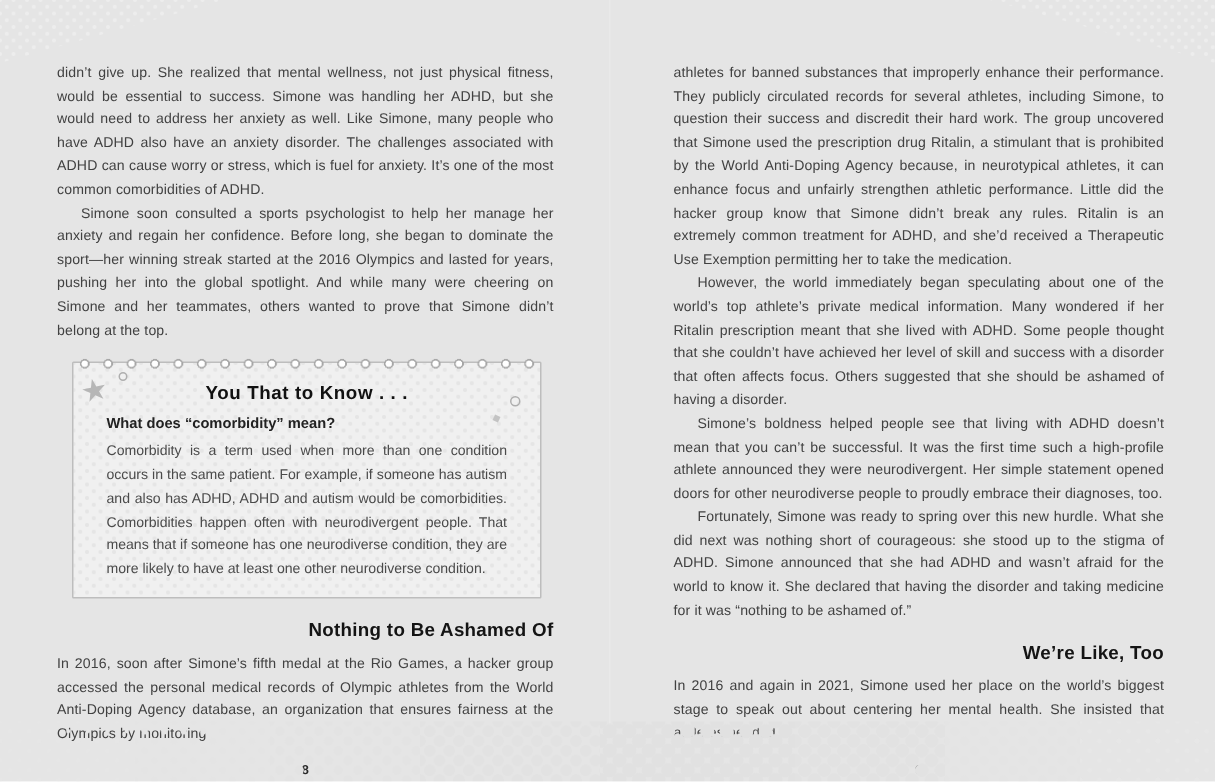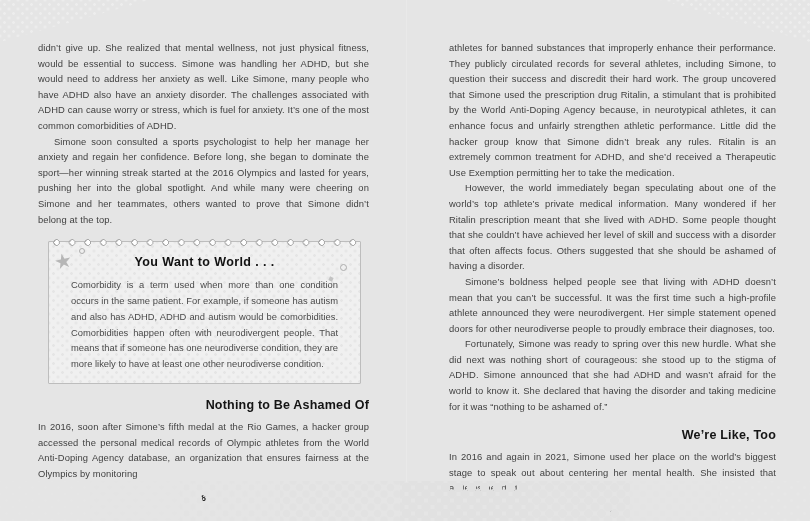--- a/index.html
+++ b/index.html
@@ -93,21 +93,22 @@
   <div class="page left">
     <p class="body">didn’t give up. She realized that mental wellness, not just physical fitness, would be essential to success. Simone was handling her ADHD, but she would need to address her anxiety as well. Like Simone, many people who have ADHD also have an anxiety disorder. The challenges associated with ADHD can cause worry or stress, which is fuel for anxiety. It’s one of the most common comorbidities of ADHD.</p>
     <p class="body indent">Simone soon consulted a sports psychologist to help her manage her anxiety and regain her confidence. Before long, she began to dominate the sport—her winning streak started at the 2016 Olympics and lasted for years, pushing her into the global spotlight. And while many were cheering on Simone and her teammates, others wanted to prove that Simone didn’t belong at the top.</p>
 
     <div class="callout">
       <div class="holes"></div>
       <span class="star">★</span>
       <span class="deco-circle c1"></span>
       <span class="deco-circle c2"></span>
       <span class="deco-square"></span>
-      <h3 class="callout-title">You Want to World . . .</h3>
+      <h3 class="callout-title">You That to Know . . .</h3>
+      <p class="callout-q">What does “comorbidity” mean?</p>
       <p class="callout-body">Comorbidity is a term used when more than one condition occurs in the same patient. For example, if someone has autism and also has ADHD, ADHD and autism would be comorbidities. Comorbidities happen often with neurodivergent people. That means that if someone has one neurodiverse condition, they are more likely to have at least one other neurodiverse condition.</p>
     </div>
 
     <h2 class="section">Nothing to Be Ashamed Of</h2>
     <p class="body">In 2016, soon after Simone’s fifth medal at the Rio Games, a hacker group accessed the personal medical records of Olympic athletes from the World Anti-Doping Agency database, an organization that ensures fairness at the Olympics by monitoring</p>
     <div class="pagenum">8</div>
   </div>
 
   <div class="page right">
     <p class="body">athletes for banned substances that improperly enhance their performance. They publicly circulated records for several athletes, including Simone, to question their success and discredit their hard work. The group uncovered that Simone used the prescription drug Ritalin, a stimulant that is prohibited by the World Anti-Doping Agency because, in neurotypical athletes, it can enhance focus and unfairly strengthen athletic performance. Little did the hacker group know that Simone didn’t break any rules. Ritalin is an extremely common treatment for ADHD, and she’d received a Therapeutic Use Exemption permitting her to take the medication.</p>

